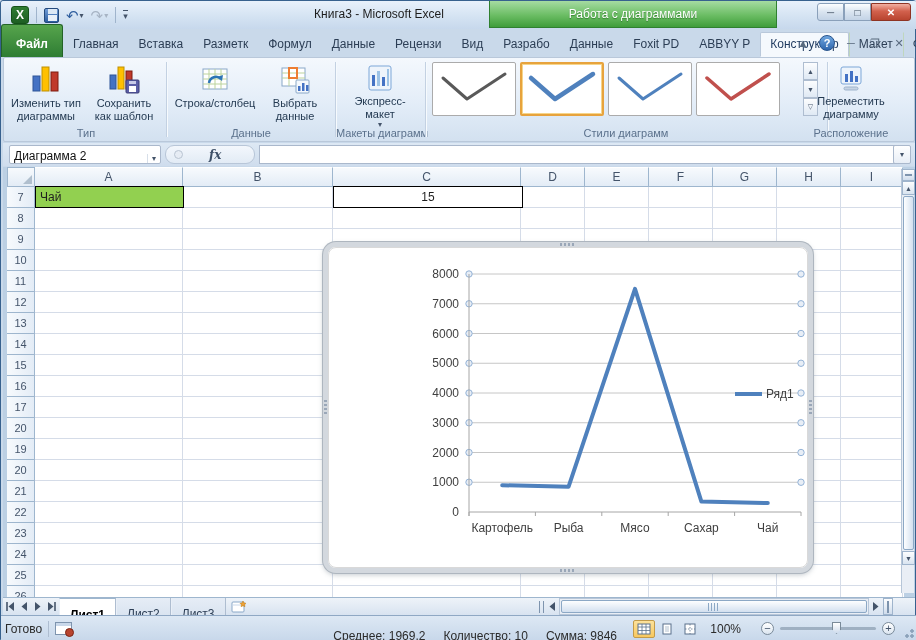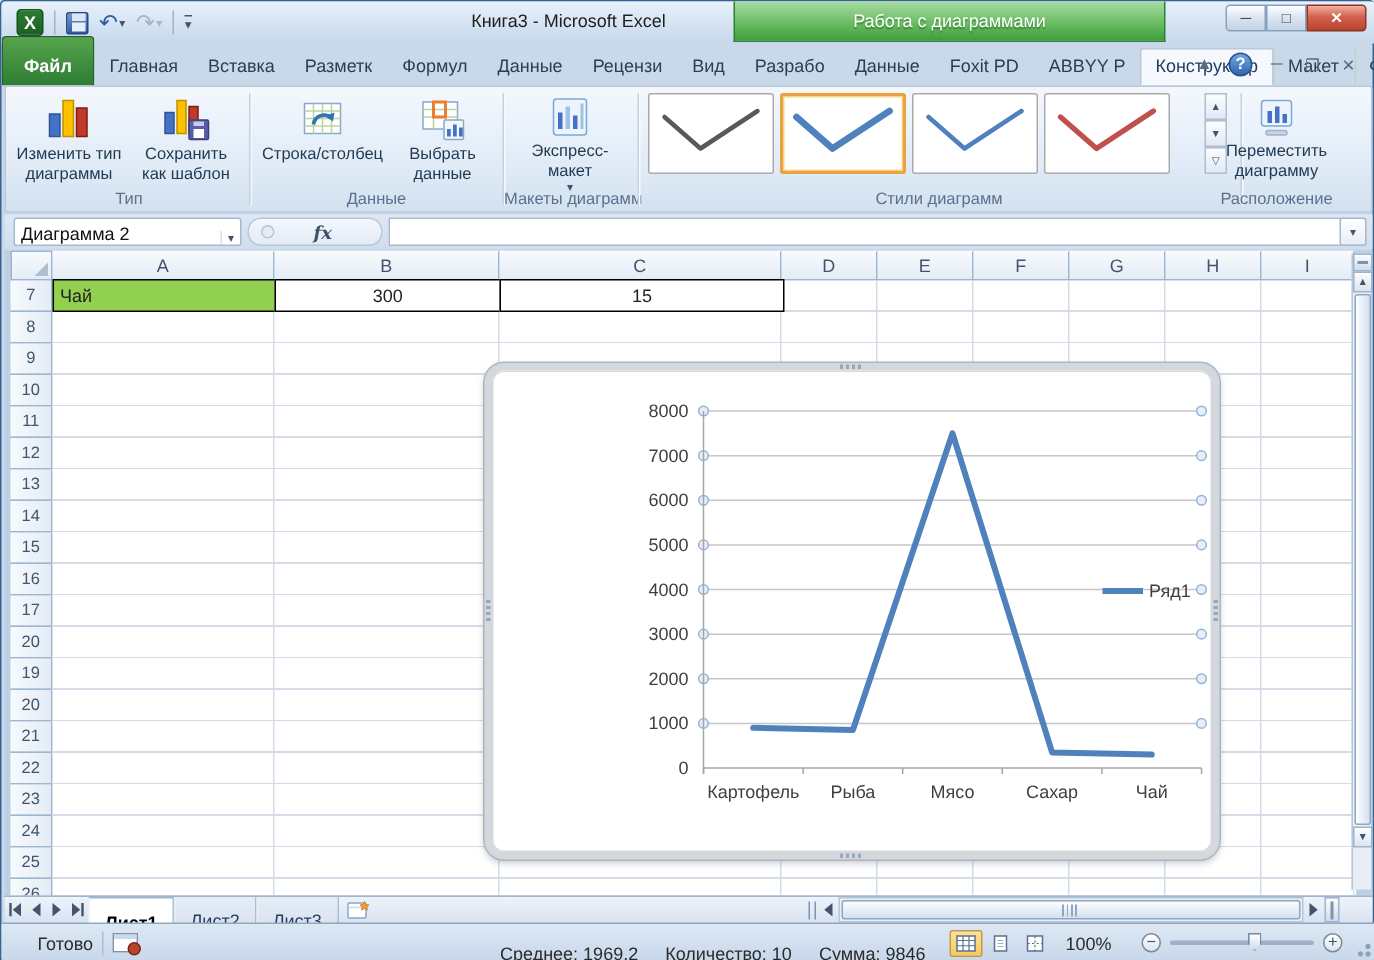--- a/index.html
+++ b/index.html
@@ -164,21 +164,21 @@
                    background:repeating-linear-gradient(90deg,#8ca8c5 0 1px,transparent 1px 3px); }
   #h-split { width:10px; background:linear-gradient(#fdfeff,#cfdcec); border:1px solid #9fb4cc;
              display:flex; align-items:center; justify-content:center; }
   #h-split:after { content:""; width:2px; height:12px; background:#7e94ae; }
 
   
   #statusbar { position:absolute; left:0; top:614px; width:916px; height:26px;
                background:linear-gradient(#dde8f4,#c7d7ea); border-top:1px solid #8fa8c4;
                display:flex; align-items:center; }
   #statusbar .sb-sep { width:1px; height:16px; background:#aebdd0; margin:0 6px; }
-  #mode-text { margin-left:24px; color:#2b2b2b; }
+  #mode-text { margin-left:4px; color:#2b2b2b; }
   .macro-ico { width:17px; height:13px; border:1px solid #7e94ae; background:#fff; position:relative; }
   .macro-ico:before { content:""; position:absolute; left:0; top:0; right:0; height:3px; background:#c9d8ea; }
   .macro-ico:after { content:""; position:absolute; right:-3px; bottom:-3px; width:7px; height:7px;
                      border-radius:50%; background:#b8442f; border:1px solid #7c2415; }
   #agg { position:absolute; right:300px; display:flex; gap:18px; color:#2b2b2b;margin-top:14px; }
   #view-btns { position:absolute; right:216px; display:flex; gap:1px; }
   .view-btn { width:22px; height:18px; border:1px solid transparent; display:flex; align-items:center;
               justify-content:center; border-radius:2px; }
   .view-btn.on { background:linear-gradient(#fde29b,#f8c85e); border-color:#c29b4a; }
   #zoom-pct { position:absolute; right:176px; color:#2b2b2b; }
@@ -430,21 +430,20 @@
         <div class="col-line" style="left: 147px;"></div>
         <div class="col-line" style="left: 297px;"></div>
         <div class="col-line" style="left: 485px;"></div>
         <div class="col-line" style="left: 549px;"></div>
         <div class="col-line" style="left: 613px;"></div>
         <div class="col-line" style="left: 677px;"></div>
         <div class="col-line" style="left: 741px;"></div>
         <div class="col-line" style="left: 805px;"></div>
         <div class="col-line" style="left: 867px;"></div>
         <div class="cell" style="left: 0px; top: -1px; width: 149px; background: rgb(146, 208, 80); border: 1px solid rgb(0, 0, 0); text-align: left;">Чай</div>
-        <div class="cell" style="left: 148px; top: -1px; width: 151px; background: rgb(255, 255, 255); border: 1px solid rgb(0, 0, 0); text-align: center;">300</div>
         <div class="cell" style="left: 298px; top: -1px; width: 190px; background: rgb(255, 255, 255); border: 1px solid rgb(0, 0, 0); text-align: center;">15</div>
       </div>
 
     <div id="chart-frame">
       <div id="chart-inner">
         <svg id="chart-svg" width="478" height="321" viewBox="0 0 478 321">
             <text x="130" y="268" text-anchor="end" font-size="12" fill="#3f3f3f" font-family="Liberation Sans, sans-serif">0</text>
             <line x1="140" y1="234.25" x2="472" y2="234.25" stroke="#c6c6c6" stroke-width="1"></line>
             <circle cx="140" cy="234.25" r="3.2" fill="#e8eef6" stroke="#94b3d7" stroke-width="1"></circle>
             <circle cx="472" cy="234.25" r="3.2" fill="#e8eef6" stroke="#94b3d7" stroke-width="1"></circle>

